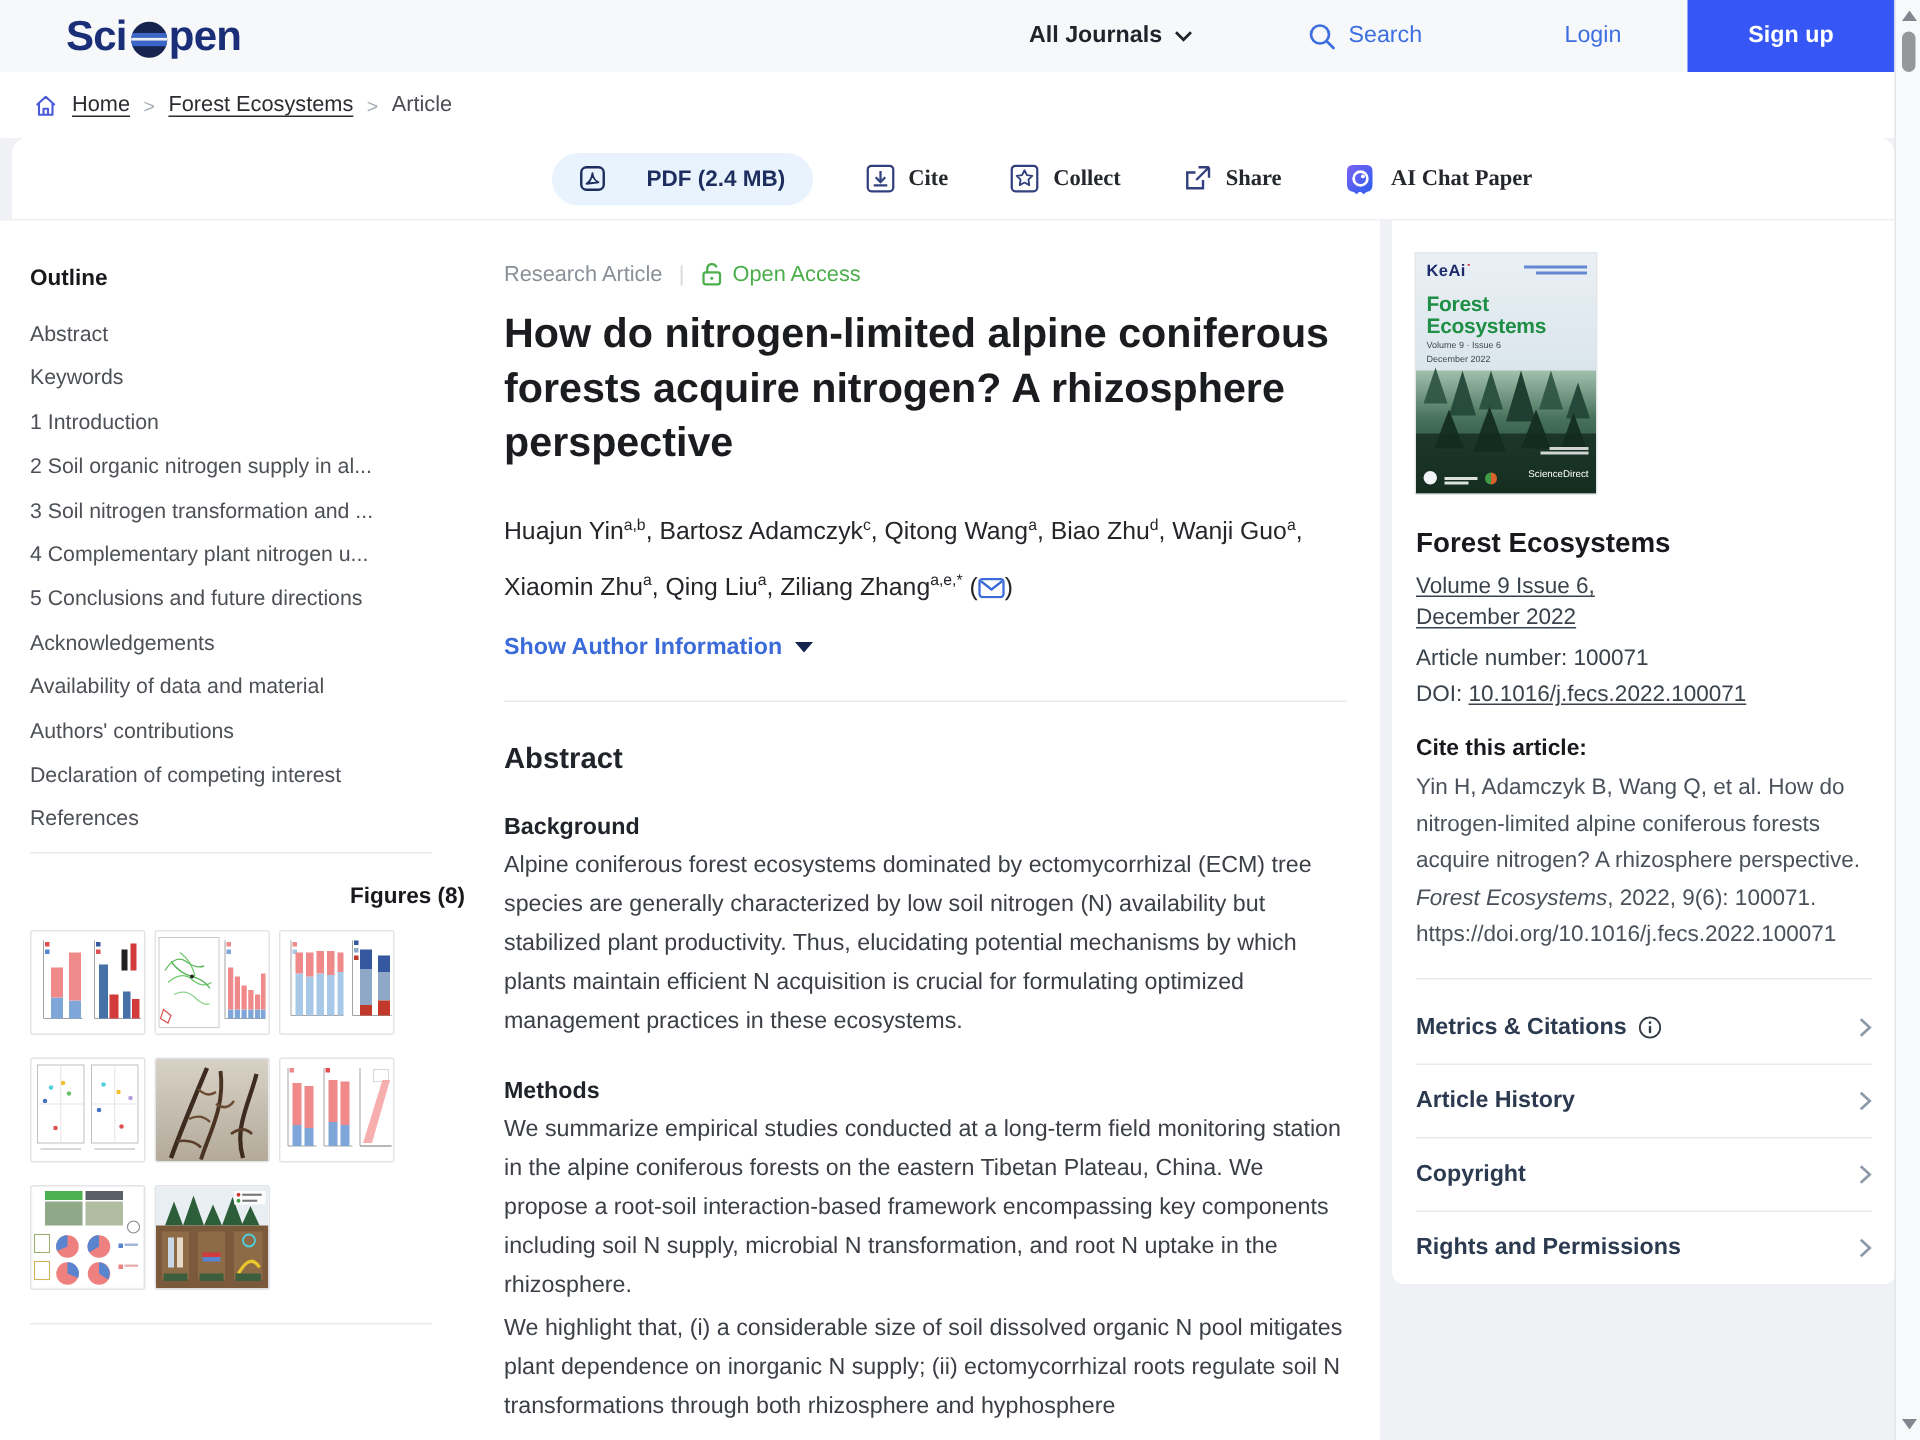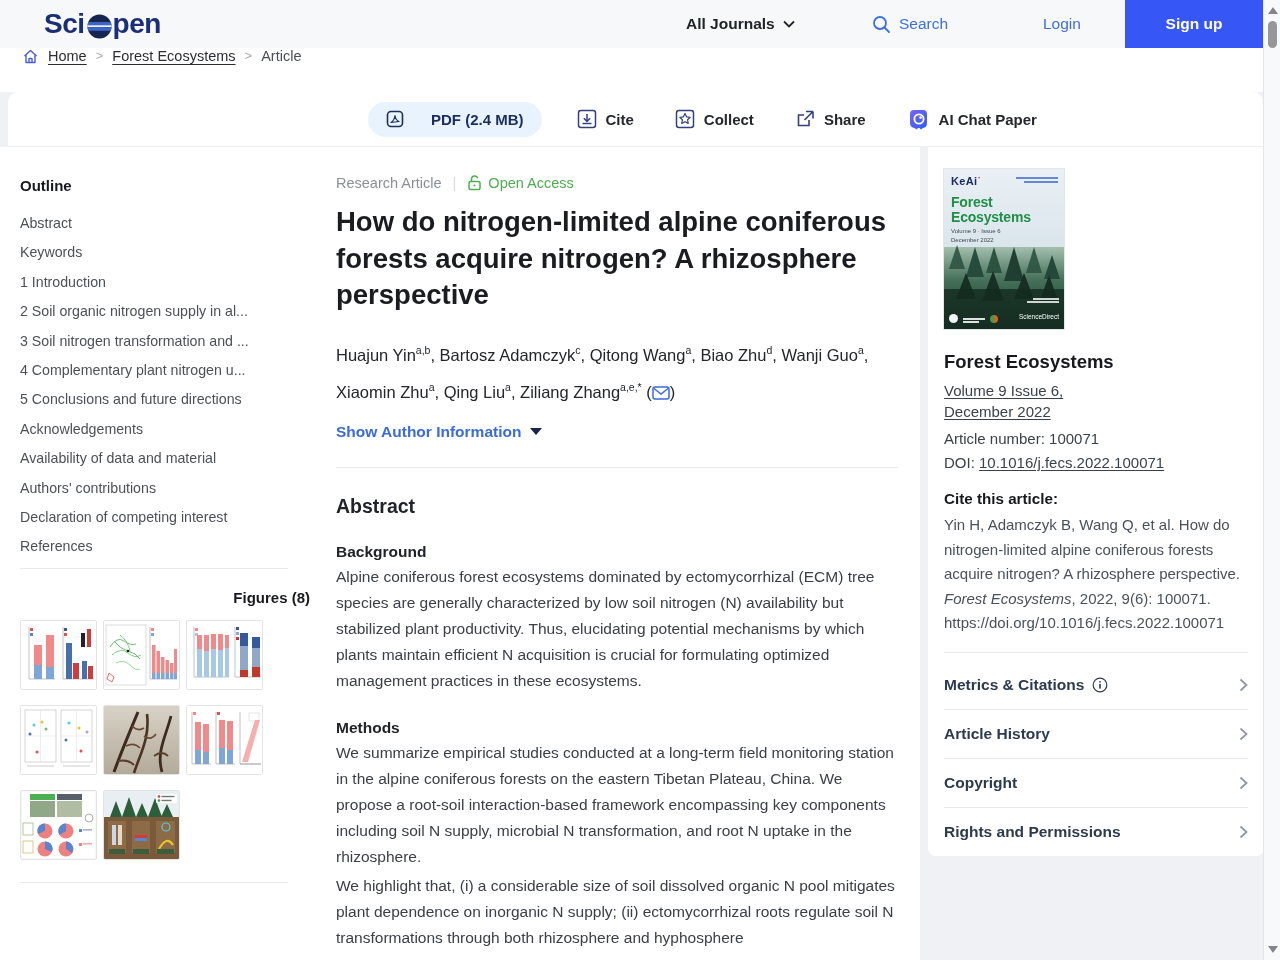--- a/index.html
+++ b/index.html
@@ -17,29 +17,29 @@
   .logo{position:absolute;left:44px;top:0;height:48px;display:flex;align-items:center;cursor:pointer;}
   .logo-text{font-size:28px;font-weight:600;color:#1b2f78;letter-spacing:-0.5px;}
   .logo-globe{margin:4px 1px 0 2px;}
   .nav-item{position:absolute;top:0;height:48px;display:flex;align-items:center;gap:8px;cursor:pointer;}
   .all-journals{left:686px;font-size:15.5px;font-weight:600;color:#20242b;}
   .nav-search{left:872px;font-size:15.5px;color:#3d6fe0;}
   .nav-login{left:1043px;font-size:15.5px;color:#3d6fe0;}
   .signup-btn{position:absolute;left:1125px;top:0;width:138px;height:48px;background:#3657f5;color:#fff;font-size:15.5px;font-weight:600;display:flex;align-items:center;justify-content:center;cursor:pointer;border:none;}
 
   
-  .breadcrumb{position:absolute;top:48px;left:0;width:1263px;height:44px;background:#fff;display:flex;padding-left:22px;box-sizing:border-box;gap:9px;font-size:14.5px;}
+  .breadcrumb{position:absolute;top:48px;left:0;width:1263px;height:44px;background:#fff;display:flex;align-items:center;padding-left:22px;box-sizing:border-box;gap:9px;font-size:14.5px;}
   .bc-link{color:#2b2d31;font-weight:500;text-decoration:underline;text-underline-offset:3px;cursor:pointer;}
   .bc-sep{color:#a7adb6;font-size:13px;}
   .bc-current{color:#4a4d52;}
 
   
   .toolbar{position:absolute;top:92px;left:8px;width:1255px;height:55px;background:#fff;border-radius:10px 10px 0 0;border-bottom:1px solid #edf0f2;box-sizing:border-box;display:flex;align-items:center;padding-left:360px;gap:29px;}
   .pdf-btn{display:flex;align-items:center;gap:27px;background:#e9f3fd;border:none;border-radius:18px;height:35px;padding:0 18px;font-family:inherit;font-size:15px;font-weight:700;color:#1c2d5e;cursor:pointer;}
-  .tool-btn{display:flex;align-items:center;gap:9px;font-size:15px;font-weight:700;color:#24272c;cursor:pointer;background:none;border:none;font-family:Liberation Sans, sans-serif;}
+  .tool-btn{display:flex;align-items:center;gap:9px;font-size:15px;font-weight:700;color:#24272c;cursor:pointer;background:none;border:none;font-family:Liberation Serif, serif;}
 
   
   .content-left{position:absolute;top:147px;left:0;width:920px;height:813px;background:#fff;}
 
   
   .sidebar{position:absolute;left:20px;top:30px;width:290px;}
   .outline-title{font-size:15px;font-weight:700;color:#17191c;margin-bottom:21px;}
   .outline-list{list-style:none;margin:0;padding:0;font-size:14.2px;color:#4d5156;}
   .outline-list li{margin-bottom:13.4px;cursor:pointer;white-space:nowrap;overflow:hidden;}
   .sidebar-divider{width:268px;border:none;border-top:1px solid #e7e9ec;margin:10px 0 20px 0;}

